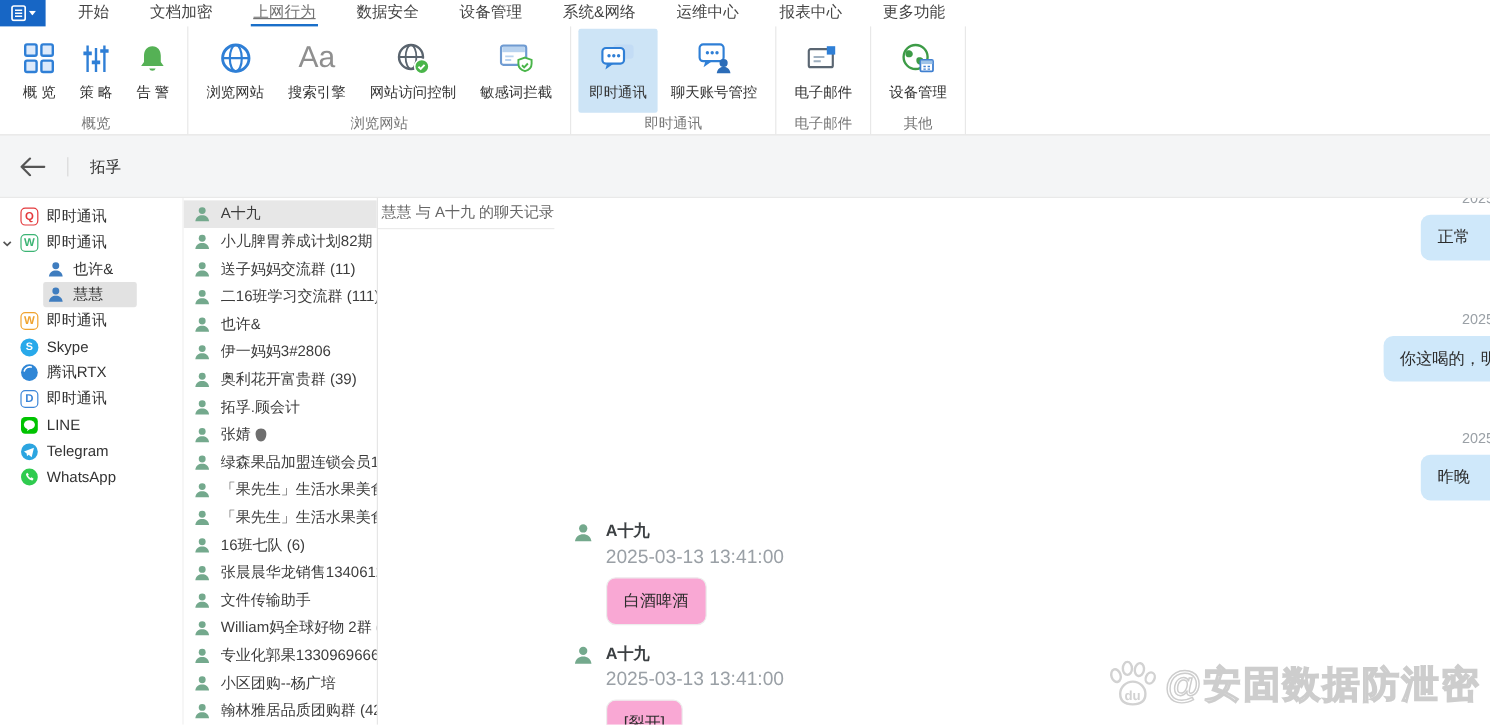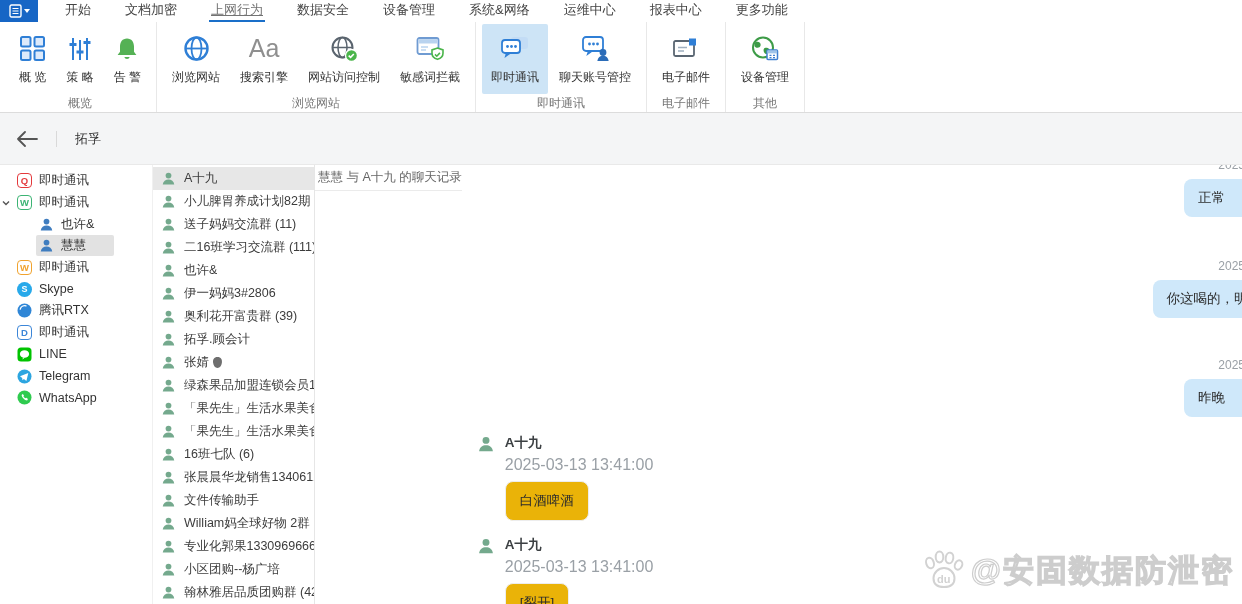--- a/index.html
+++ b/index.html
@@ -50,21 +50,21 @@
   .sticker { margin-left:2px; display:flex; }
 
   .chatpanel { flex:1; position:relative; overflow:hidden; display:flex; flex-direction:row; }
   .chathead { height:26px; line-height:25px; padding-left:3px; font-size:12.5px; color:#666; border-bottom:1px solid #ebebeb; background:#fff; position:relative; z-index:2; }
   .chatbody { flex:1; overflow:hidden; padding-left:15px; position:relative; }
 
   .crow { display:flex; flex-direction:column; align-items:flex-end; margin-right:-45px; }
   .crow .rts { font-size:12px; color:#9aa0a6; margin-bottom:7px; margin-right:38px; white-space:nowrap; }
   .bubble { border-radius:8px; padding:10px 14px; font-size:13.5px; color:#2c2c2c; white-space:nowrap; }
   .bubble.blue { background:#cfe8fa; }
-  .bubble.gray { background:#eab308; border:1px solid #ededed; display:inline-block; }
+  .bubble.gray { background:#f9a8d4; border:1px solid #ededed; display:inline-block; }
   .bleed-far { padding-right:62px; }
   .bleed-near { padding-right:26px; }
   .crow:nth-child(1) { margin-top:-7px; }
   .crow:nth-child(2) { margin-top:42px; }
   .crow:nth-child(3) { margin-top:40px; }
   .lmsg { display:flex; align-items:flex-start; }
   .lmsg:nth-child(4) { margin-top:16px; }
   .lmsg:nth-child(5) { margin-top:14px; }
   .lbody { margin-left:10px; }
   .lname { font-size:13.5px; font-weight:700; color:#3c4043; padding-top:1px; }

